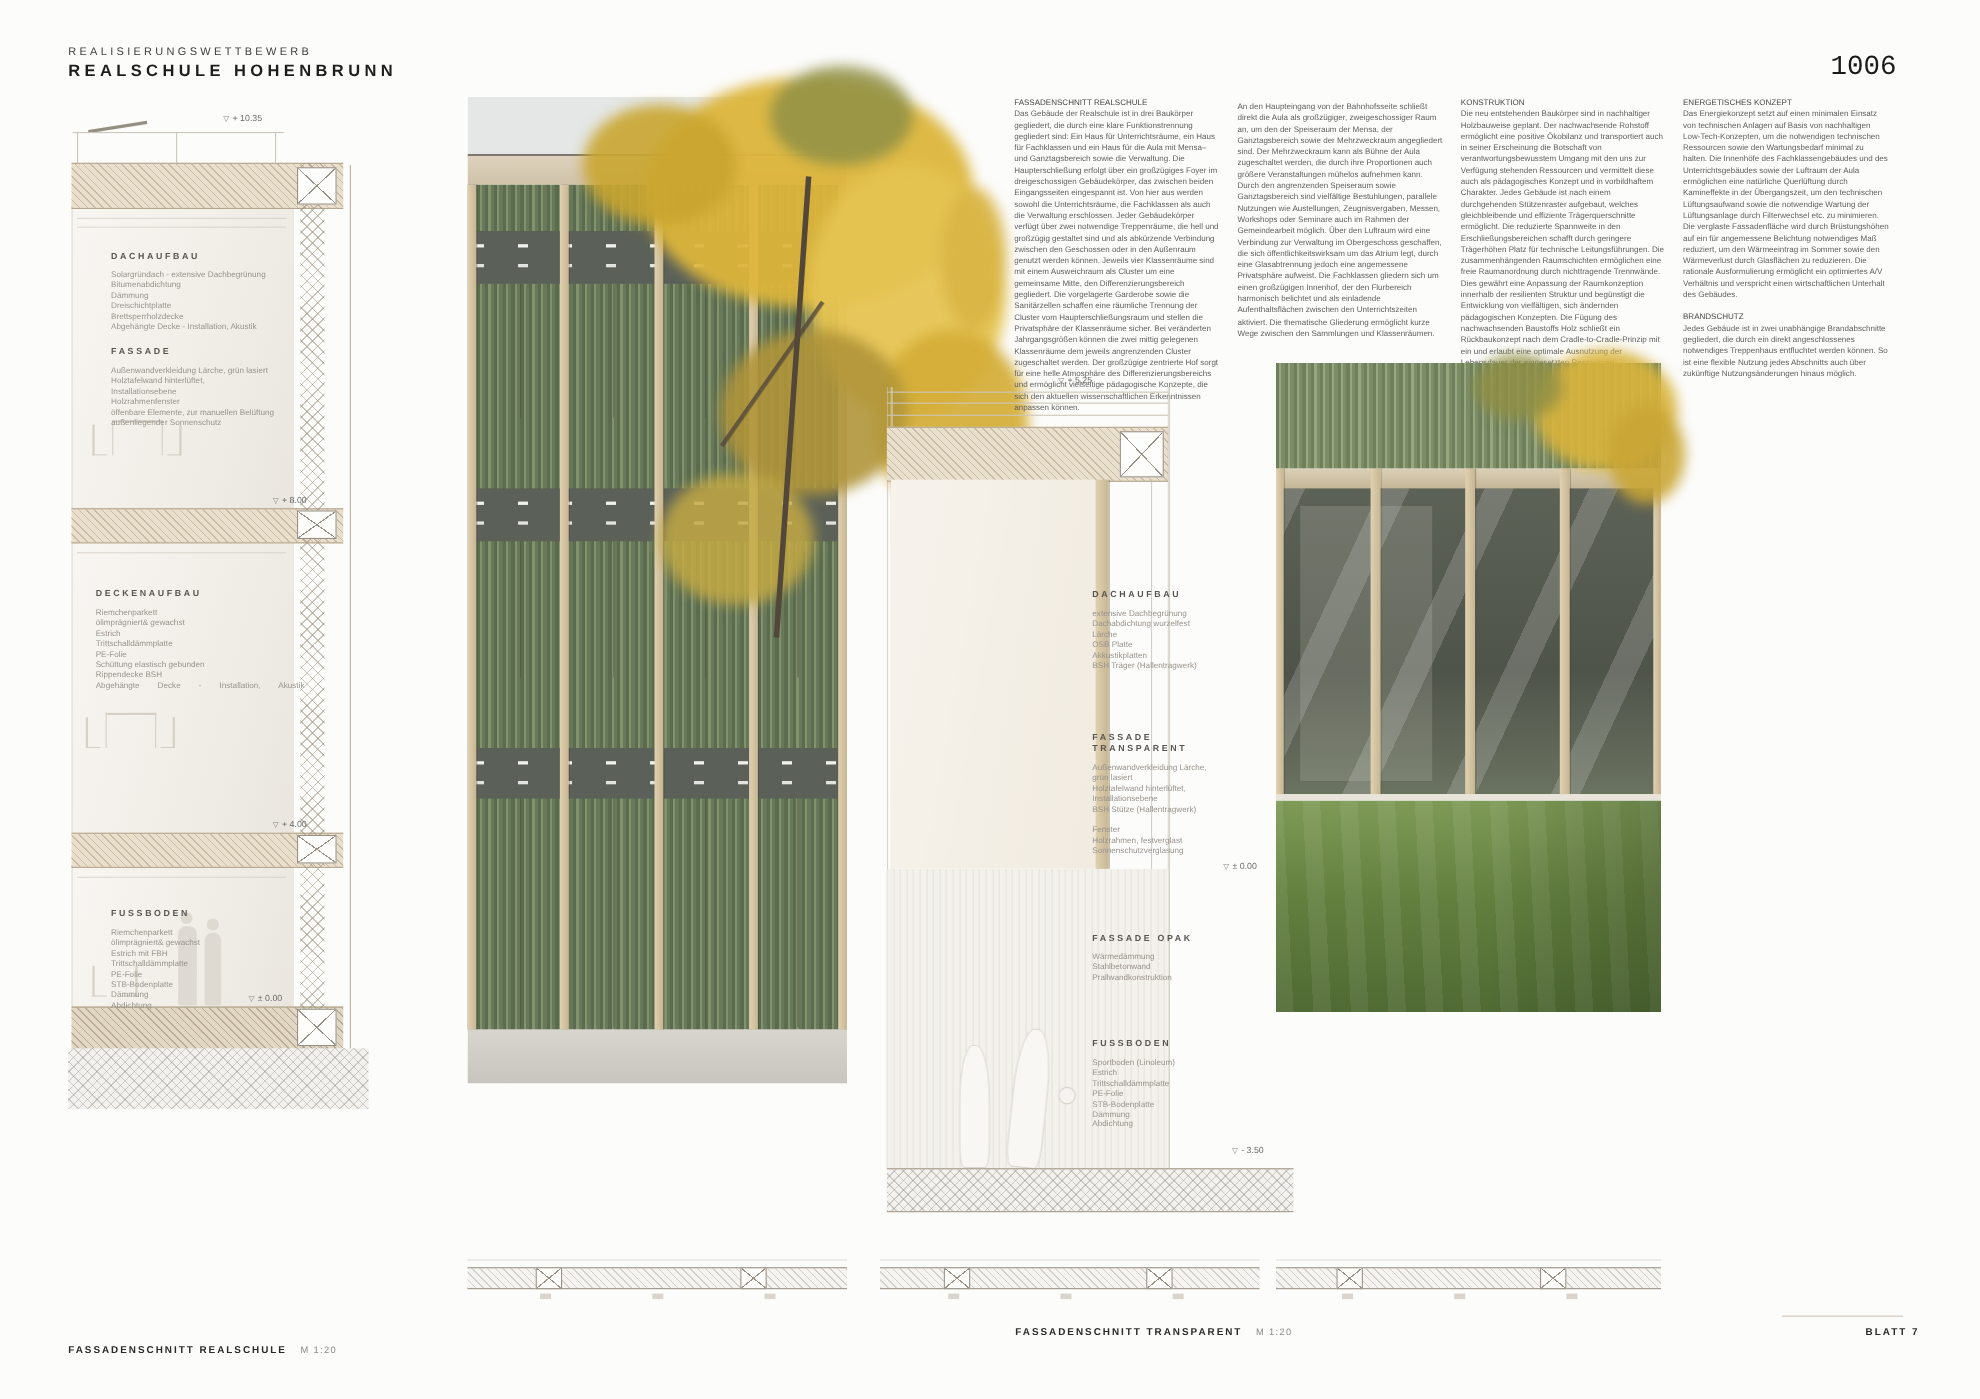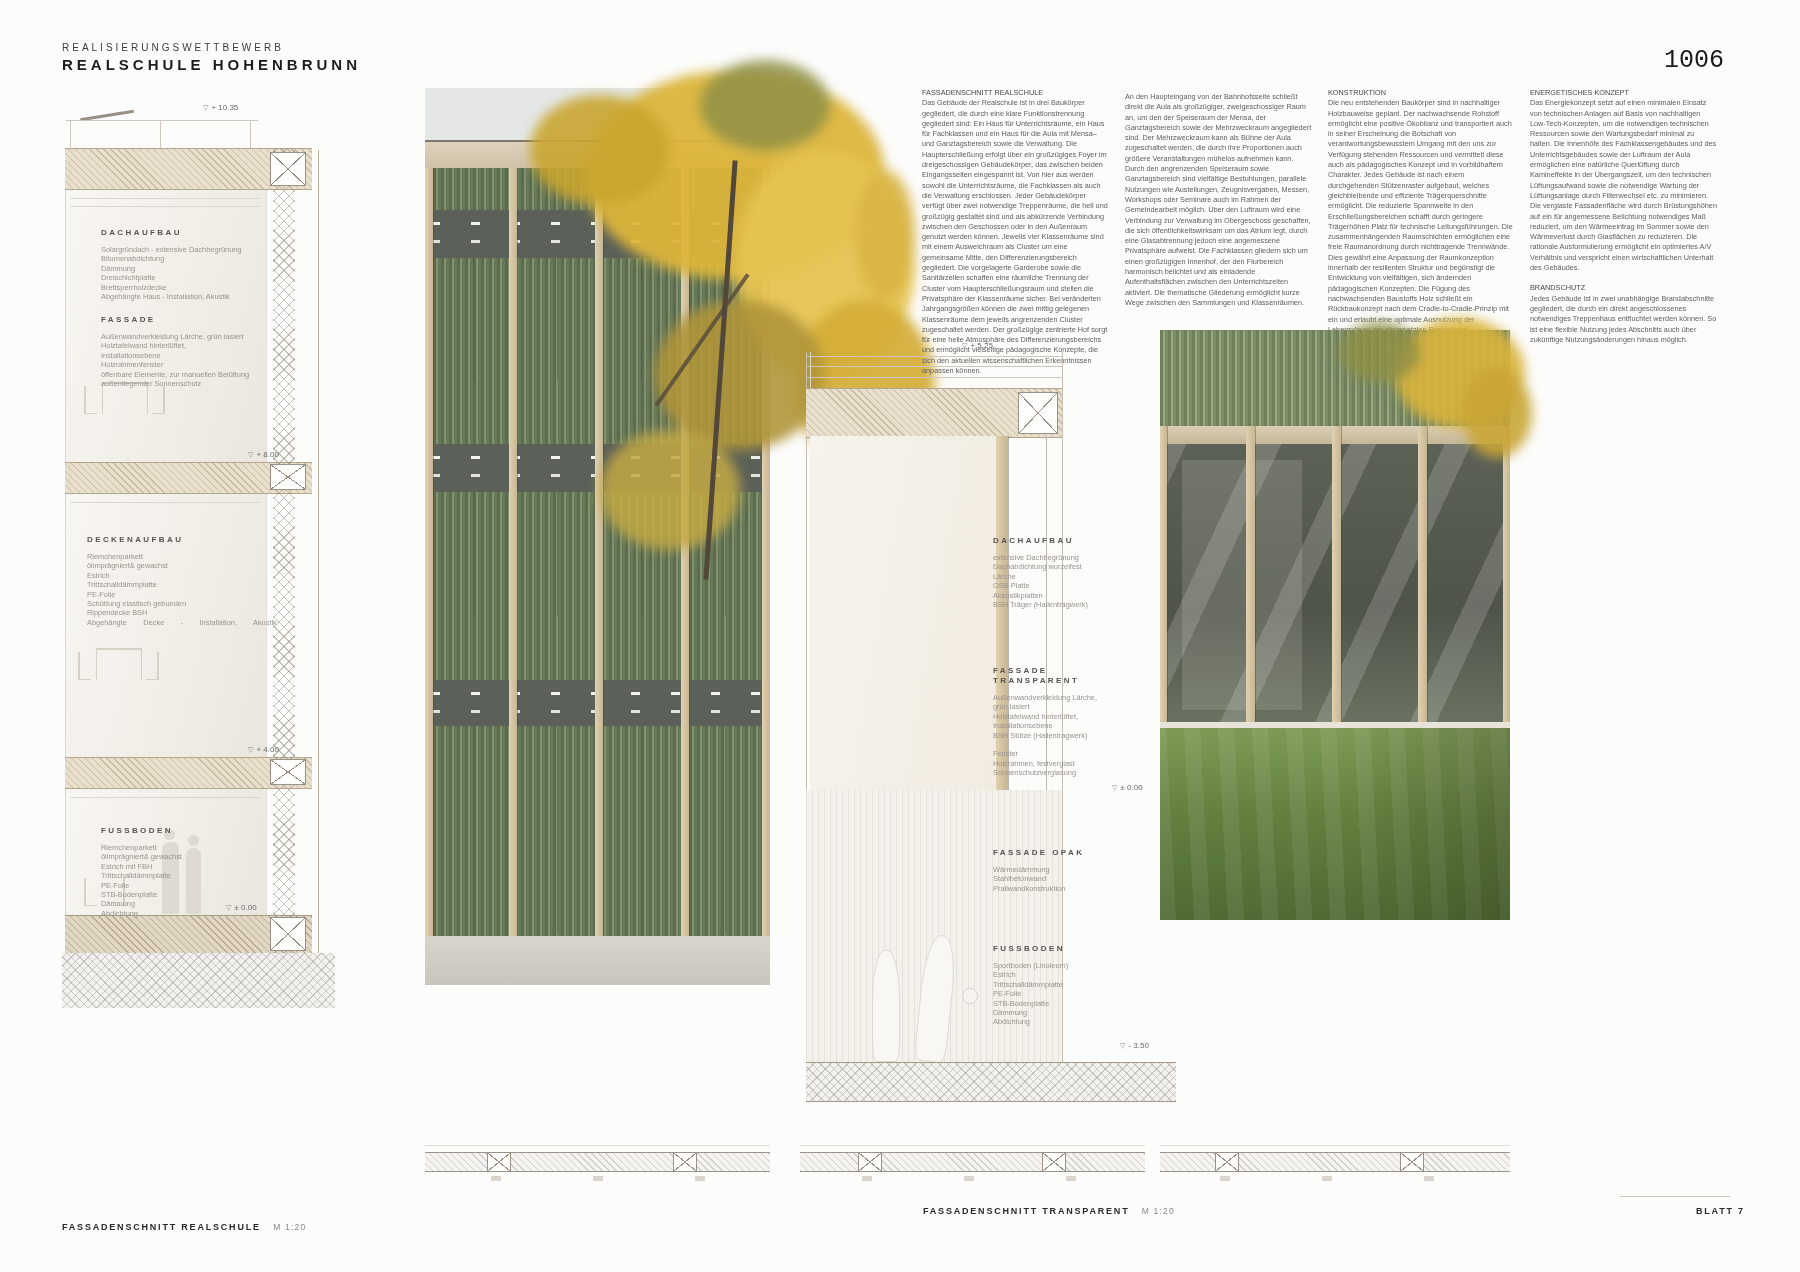--- a/index.html
+++ b/index.html
@@ -150,21 +150,21 @@
     <div class="abs level" style="left:248px;top:745px;"><span class="tri">▽</span><span>+ 4.00</span></div>
     <div class="abs level" style="left:226px;top:903px;"><span class="tri">▽</span><span>± 0.00</span></div>
 
     <div class="abs" style="left:101px;top:228px;width:280px;">
       <div class="ann-h">DACHAUFBAU</div>
       <div class="ann-b">Solargründach - extensive Dachbegrünung
 Bitumenabdichtung
 Dämmung
 Dreischichtplatte
 Brettsperrholzdecke
-Abgehängte Haus - Installation, Akustik</div>
+Abgehängte Decke - Installation, Akustik</div>
     </div>
     <div class="abs" style="left:101px;top:315px;width:280px;">
       <div class="ann-h">FASSADE</div>
       <div class="ann-b">Außenwandverkleidung Lärche, grün lasiert
 Holztafelwand hinterlüftet,
 Installationsebene
 Holzrahmenfenster
 öffenbare Elemente, zur manuellen Belüftung
 außenliegender Sonnenschutz</div>
     </div>

